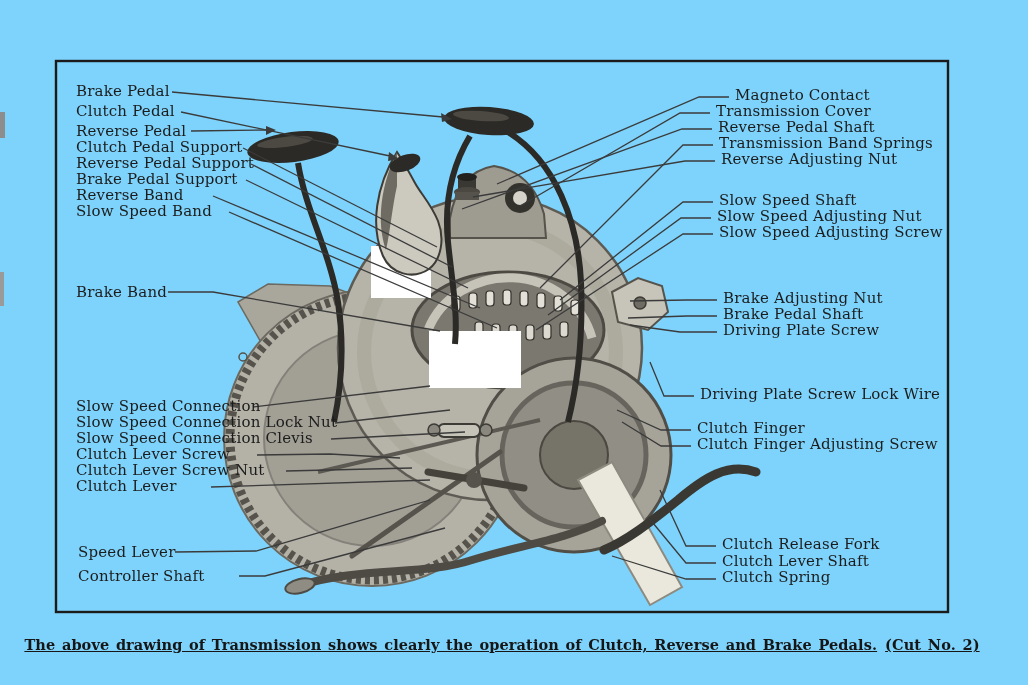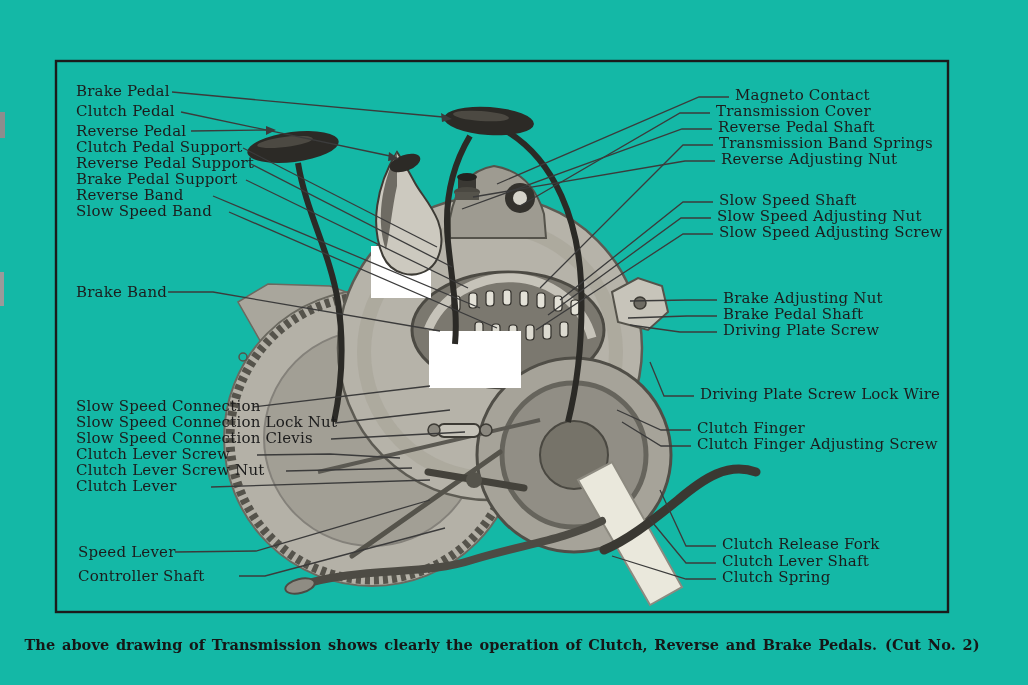--- a/index.html
+++ b/index.html
@@ -1,21 +1,21 @@
 <!DOCTYPE html>
 <html><head>
 <meta charset="utf-8">
 <style>
   * { margin: 0; padding: 0; box-sizing: border-box; }
   html, body { background: #ffffff; }
   .page {
     position: relative;
     width: 1028px;
     height: 685px;
-    background: #14b8a6;
+    background: #7dd3fc;
     font-family: "DejaVu Serif", serif;
     overflow: hidden;
   }
   .diagram-svg {
     position: absolute;
     top: 0; left: 0;
     width: 1028px; height: 685px;
   }
   .lbl {
     font-family: "DejaVu Serif", serif;
@@ -37,20 +37,21 @@
     justify-content: center;
     align-items: flex-start;
     gap: 8px;
     font-family: "DejaVu Serif", serif;
     font-size: 14.5px;
     font-weight: bold;
     color: #161616;
     letter-spacing: 0.1px;
     word-spacing: 1.5px;
     white-space: nowrap;
+    text-decoration: underline;
   }
 </style>
 </head>
 <body>
 
 <div class="page">
 
 <svg class="diagram-svg" viewBox="0 0 1028 685">
 
   <rect x="0" y="112" width="5" height="26" fill="#8d8d8d"></rect>

